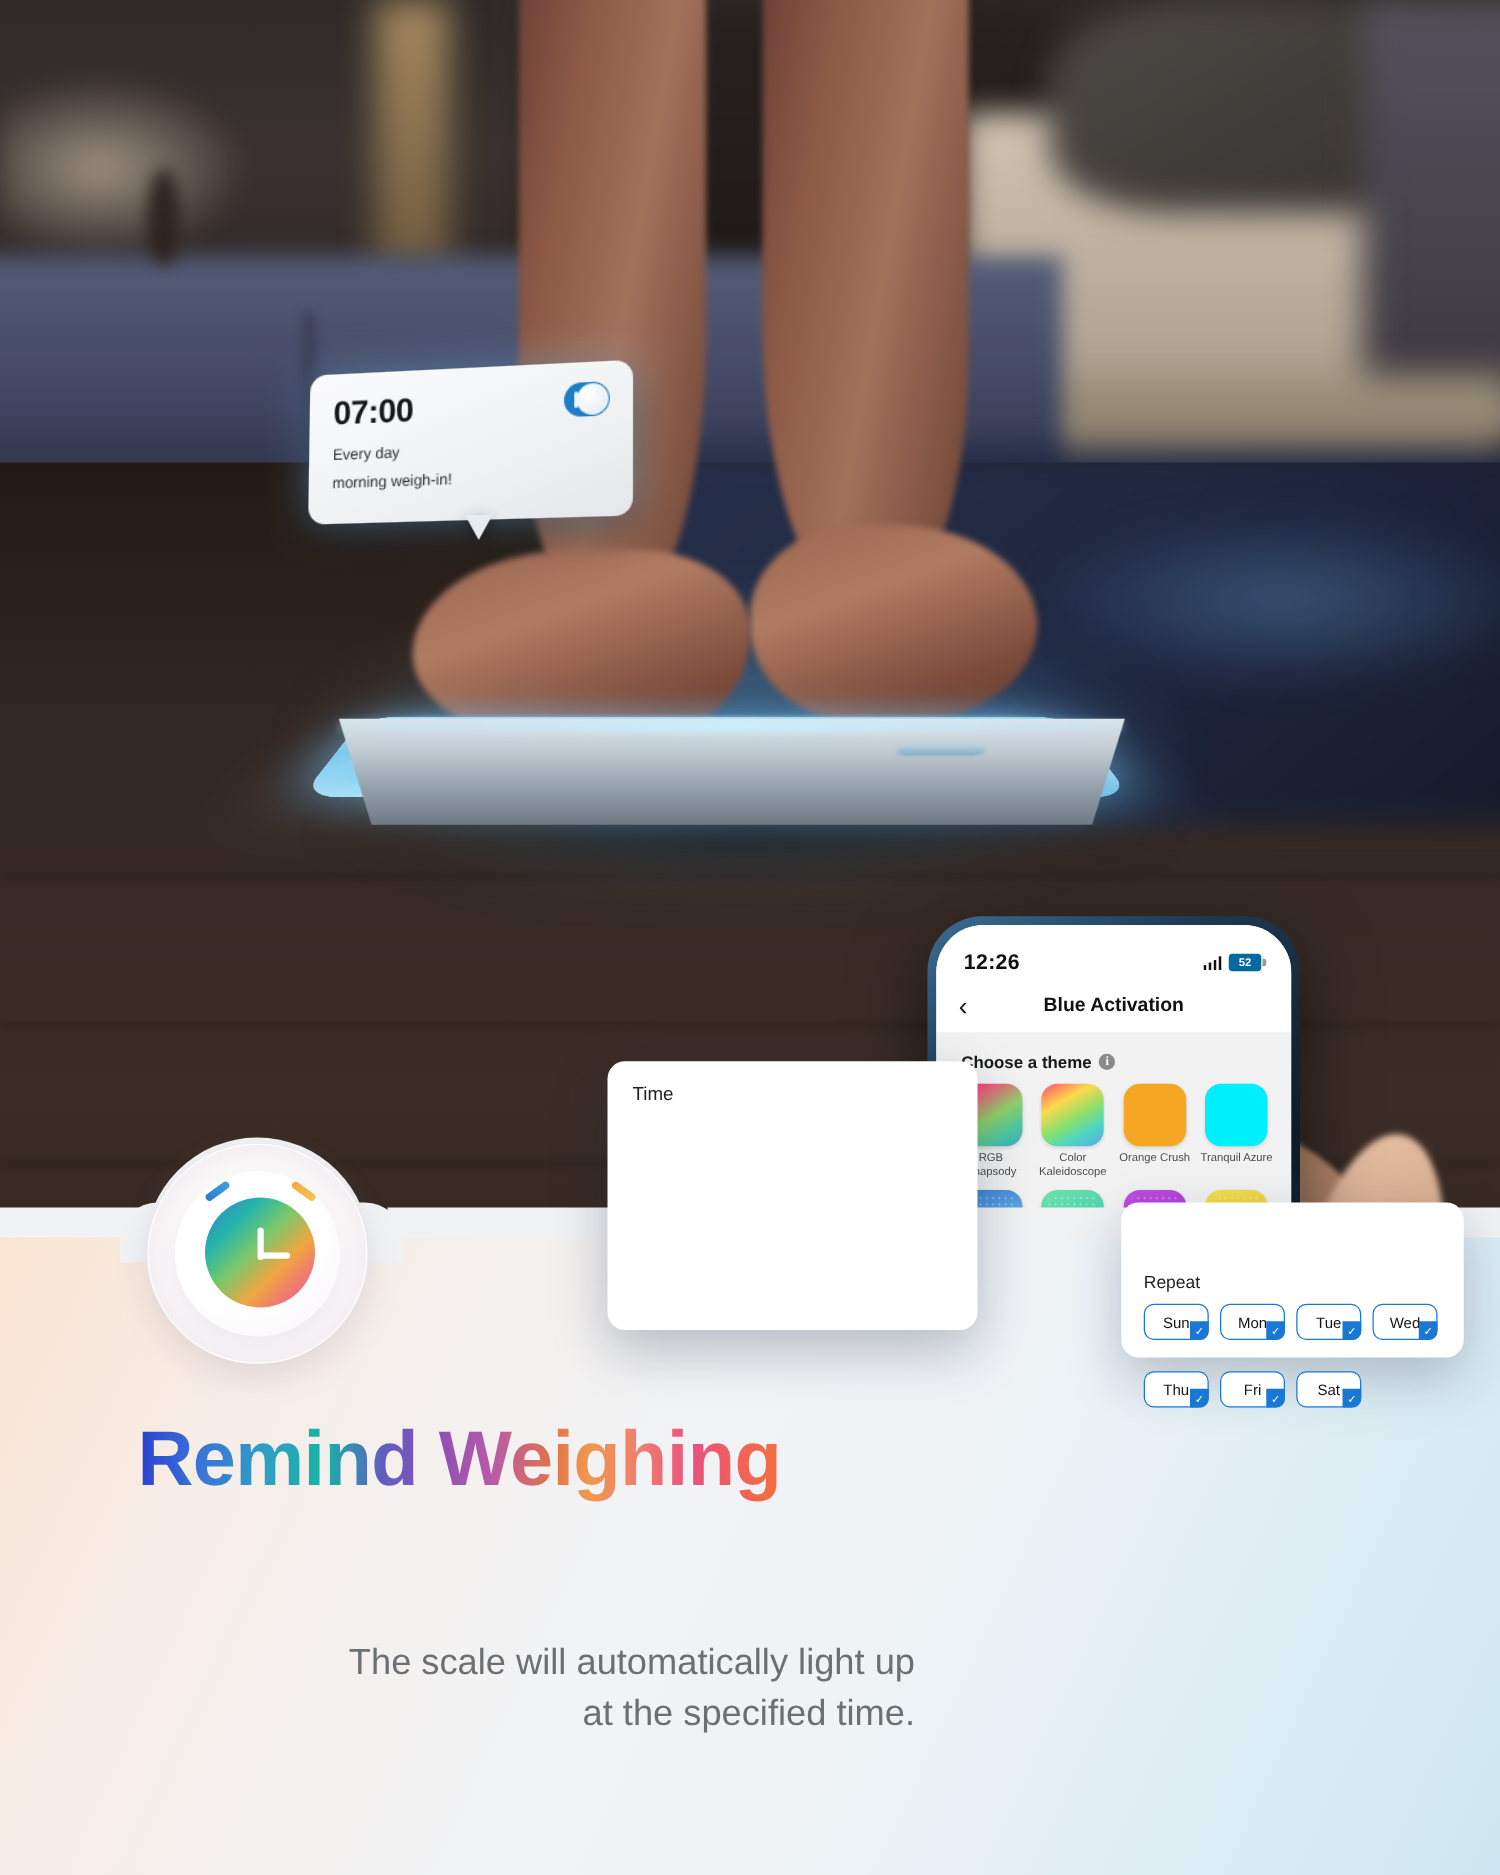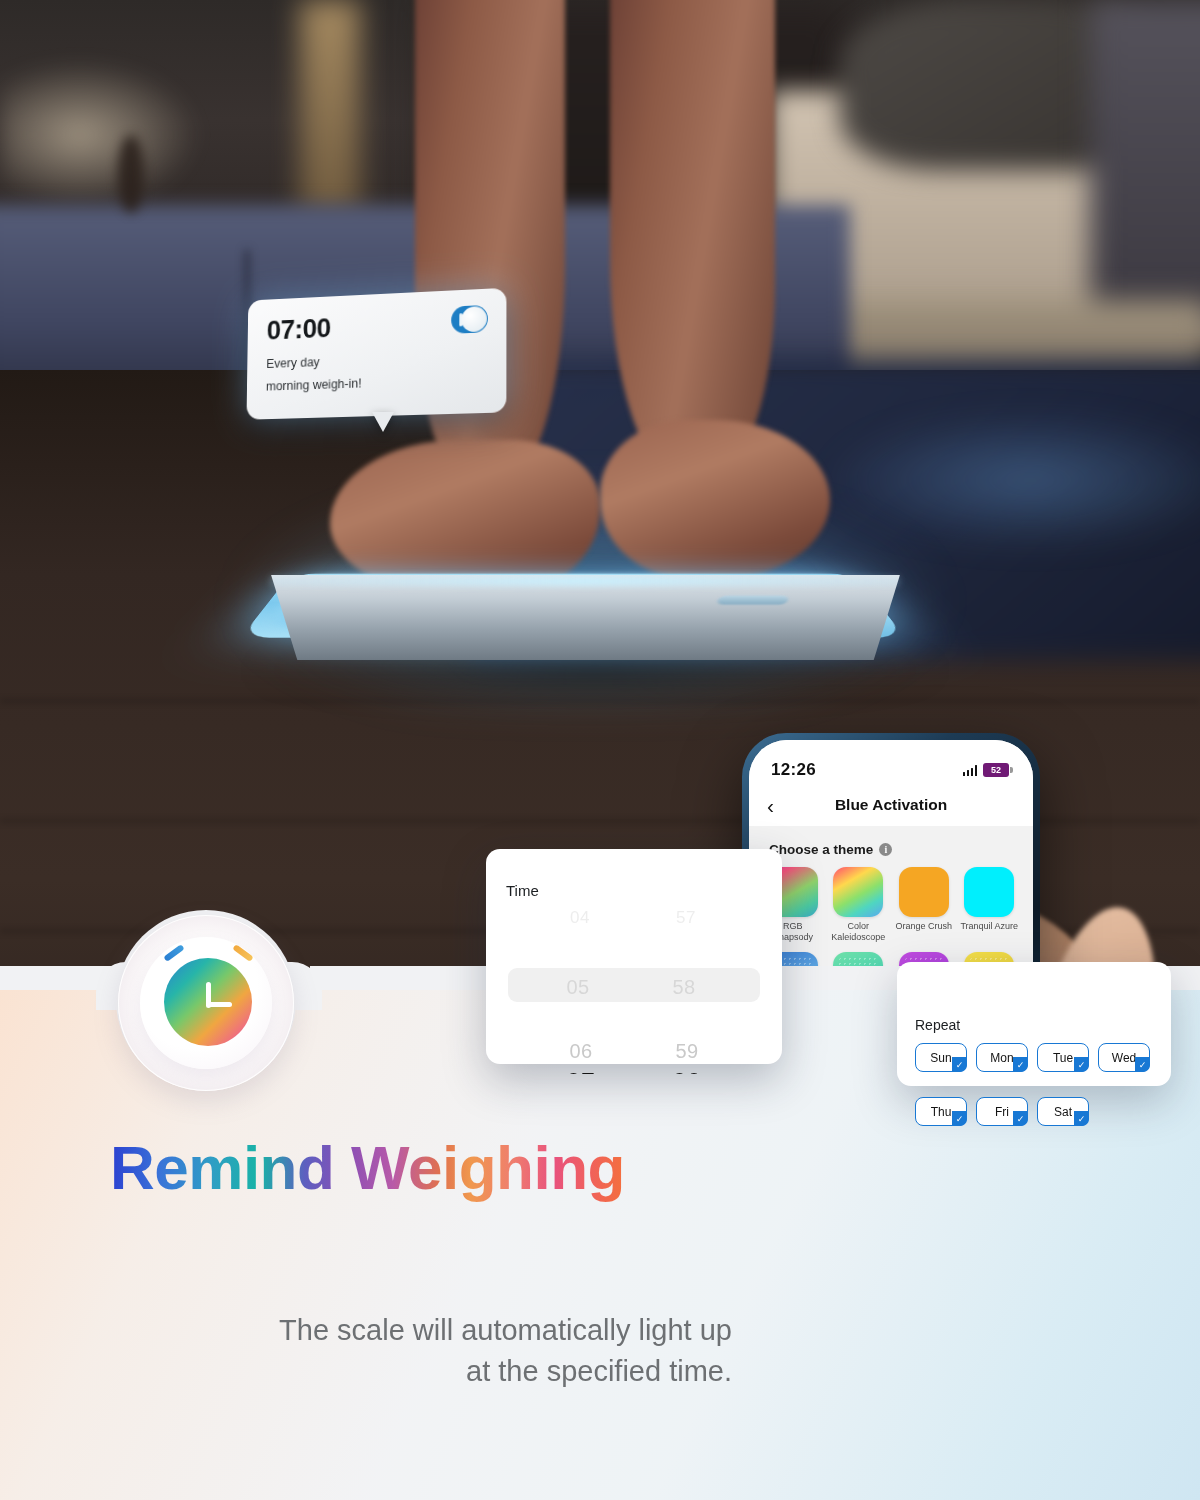--- a/index.html
+++ b/index.html
@@ -292,21 +292,21 @@
     display:flex; align-items:center; justify-content:space-between;
     padding:16px 24px 0 22px;
   }
   .status-time { font-size:17px; font-weight:bold; color:#111; letter-spacing:.3px; }
   .status-right { display:flex; align-items:center; gap:6px; }
   .sig { display:flex; align-items:flex-end; gap:1.5px; height:11px; }
   .sig i { width:2.5px; background:#111; border-radius:.5px; display:block; }
   .sig i:nth-child(1){height:4px}.sig i:nth-child(2){height:6px}
   .sig i:nth-child(3){height:8px}.sig i:nth-child(4){height:11px}
   .batt {
-    min-width:26px; height:14px; border-radius:3px; background:#701a75;
+    min-width:26px; height:14px; border-radius:3px; background:#0369a1;
     color:#fff; font-size:9px; font-weight:bold;
     display:flex; align-items:center; justify-content:center;
     position:relative; padding:0 3px;
   }
   .batt::after{
     content:""; position:absolute; right:-3.5px; top:4px;
     width:2.5px; height:6px; background:#999; border-radius:0 2px 2px 0;
   }
   .nav-bar {
     height:42px; background:#fff; display:flex; align-items:center;
@@ -423,21 +423,21 @@
     position:absolute; left:372px; top:412px;
     width:0; height:0; border-left:11px solid transparent;
     border-right:11px solid transparent; border-top:20px solid #e8ebee;
     filter:drop-shadow(0 3px 5px rgba(0,0,0,.35));
   }
 
   .time-card {
     position:absolute; left:486px; top:849px; width:296px; height:215px;
     background:#fff; border-radius:14px;
     box-shadow:0 16px 44px rgba(30,40,60,.28);
-    padding:33px 0 0 0;
+    padding:18px 0 0 0;
   }
   .time-card-title {
     font-size:15px; color:#1c1f22; padding-left:20px; font-weight:normal;
   }
   .picker {
     position:relative; margin-top:5px; height:170px; overflow:hidden;
   }
   .picker-sel {
     position:absolute; left:22px; right:22px; top:64px; height:34px;
     background:#f0f0f0; border-radius:9px;
@@ -661,39 +661,20 @@
 <div class="headline">
   <div class="h-line2">Remind Weighing</div>
 </div>
 <div class="subhead">
   <div>The scale will automatically light up</div>
   <div>at the specified time.</div>
 </div>
 
 <div class="time-card">
   <div class="time-card-title">Time</div>
-  <div class="picker">
-    <div class="picker-sel"></div>
-    <div class="picker-cols">
-      <div class="picker-col">
-        <div class="pv f2">04</div>
-        <div class="pv f1">05</div>
-        <div class="pv">06</div>
-        <div class="pv sel">07</div>
-
-      </div>
-      <div class="picker-col">
-        <div class="pv f2">57</div>
-        <div class="pv f1">58</div>
-        <div class="pv">59</div>
-        <div class="pv sel">00</div>
-
-      </div>
-    </div>
-  </div>
 </div>
 
 <div class="repeat-card">
   <div class="repeat-title">Repeat</div>
   <div class="day-rows">
     <div class="day-row">
       <div class="day-chip">
         <span>Sun</span>
         <span class="day-check">✓</span>
       </div>

